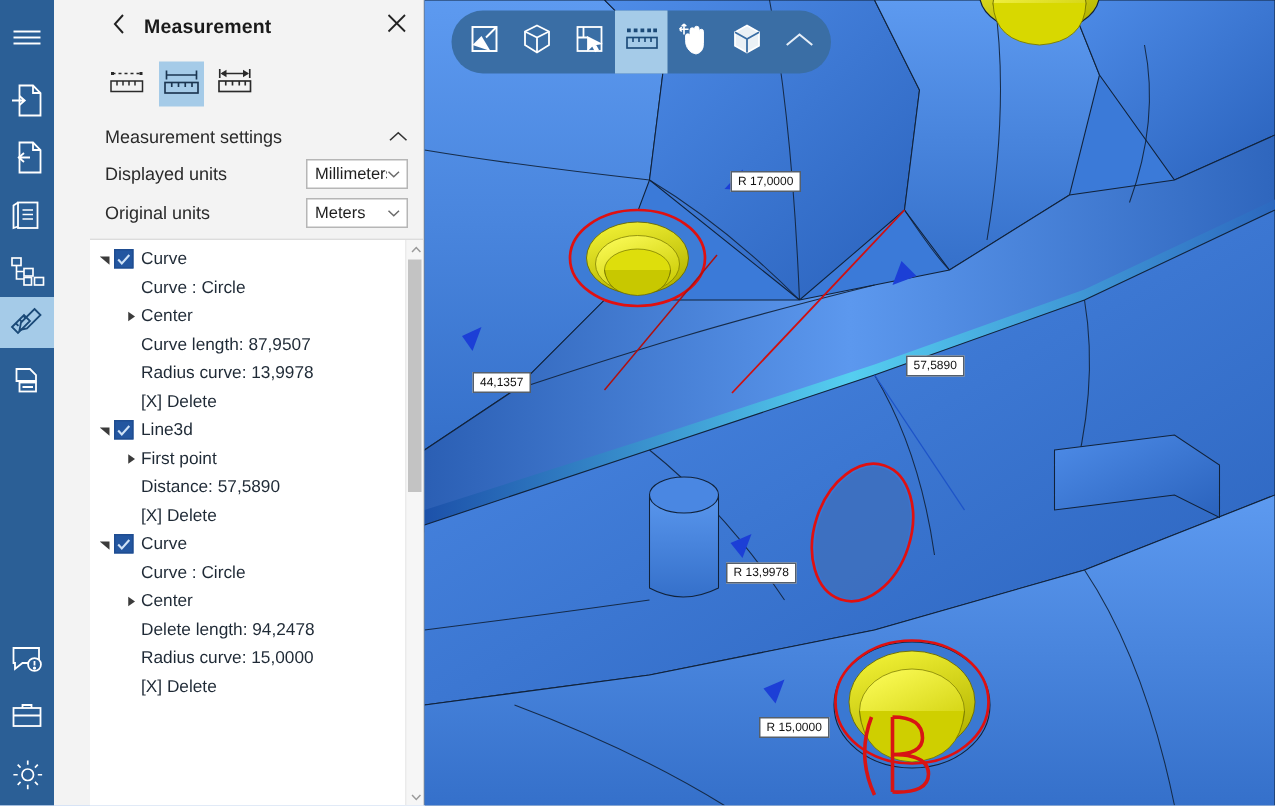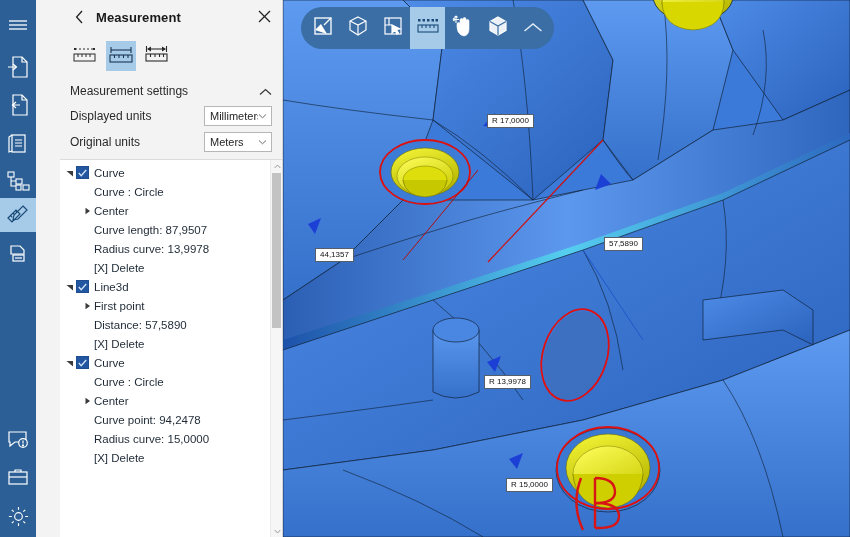--- a/index.html
+++ b/index.html
@@ -496,21 +496,21 @@
           <div class="tree-row lvl2">
             <span class="tw-arrow">
               <svg width="8" height="8" viewBox="0 0 8 8">
                 <path d="M1.5 0.8 L6 4 L1.5 7.2 Z" fill="#3b3b3b"></path>
               </svg>
             </span>
             <span class="tree-label">Center</span>
           </div>
           <div class="tree-row lvl2">
             <span class="tw-arrow none"></span>
-            <span class="tree-label">Curve point: 94,2478</span>
+            <span class="tree-label">Delete length: 94,2478</span>
           </div>
           <div class="tree-row lvl2">
             <span class="tw-arrow none"></span>
             <span class="tree-label">Radius curve: 15,0000</span>
           </div>
           <div class="tree-row lvl2">
             <span class="tw-arrow none"></span>
             <span class="tree-label">[X] Delete</span>
           </div>
         </div>

